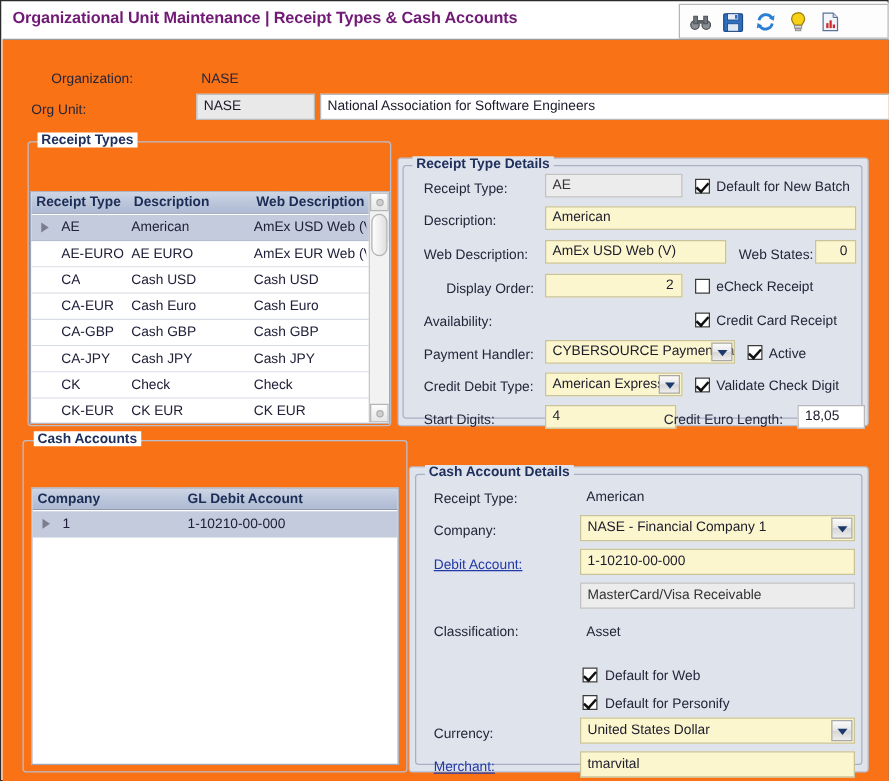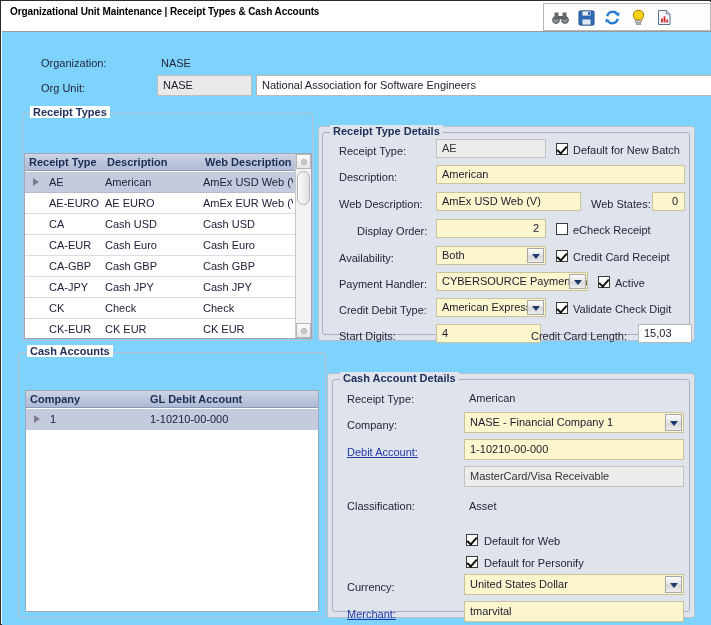--- a/index.html
+++ b/index.html
@@ -30,23 +30,23 @@
     position: absolute;
     left: 1px; top: 1px;
     width: 709px; height: 30px;
     background: #ffffff;
     border-bottom: 1px solid #9a9a9a;
     box-sizing: border-box;
   }
   #page-title {
     position: absolute;
     left: 8px; top: 4px;
-    font-size: 10px;
+    font-size: 13px;
     font-weight: bold;
-    color: #000000;
+    color: #701a75;
     letter-spacing: -0.1px;
     white-space: nowrap;
   }
   #toolbar {
     position: absolute;
     left: 541px; top: 1px;
     width: 168px; height: 28px;
     box-sizing: border-box;
     border: 1px solid #b6b6b6;
     background: #fdfdfd;
@@ -57,21 +57,21 @@
     width: 19px; height: 19px;
     cursor: pointer;
   }
   .tool-icon svg { display: block; }
 
   
   #content {
     position: absolute;
     left: 1px; top: 31px;
     width: 709px; height: 593px;
-    background: #7dd3fc;
+    background: #f97316;
   }
 
   .form-label {
     position: absolute;
     font-size: 11px;
     color: #25253a;
     white-space: nowrap;
   }
   .static-value {
     position: absolute;
@@ -362,21 +362,21 @@
         </svg>
       </div>
     </div>
   </div>
 
   <div id="content">
 
     <div class="form-label" style="left:39px; top:25px;">Organization:</div>
     <div class="static-value" style="left:159px; top:25px;">NASE</div>
 
-    <div class="form-label" style="left:39px; top:50px;">Org Unit:</div>
+    <div class="form-label" style="left:23px; top:50px;">Org Unit:</div>
     <div class="tf grey" style="left:155px; top:43px; width:95px; height:21px; line-height:19px;">NASE</div>
     <div class="tf white" style="left:254px; top:43px; width:516px; height:21px; line-height:19px;">National Association for Software Engineers</div>
 
     <div class="groupbox" style="left:20px; top:81px; width:291px; height:228px;"></div>
     <div class="group-title" style="left:28px; top:74px;">Receipt Types</div>
 
     <div class="btn focused" style="left:27px; top:94px; width:100px; height:21px;">
       <span class="focus-ring"></span>
       <span>Add</span>
     </div>
@@ -460,24 +460,20 @@
     <div class="tf yellow" style="left:434px; top:160px; width:145px; height:19px;">AmEx USD Web (V)</div>
     <div class="form-label" style="left:589px; top:166px;">Web States:</div>
     <div class="tf yellow right" style="left:650px; top:160px; width:33px; height:19px;">0</div>
 
     <div class="form-label" style="left:337px; top:193px;padding-left:18px;">Display Order:</div>
     <div class="tf yellow right" style="left:434px; top:187px; width:110px; height:19px;">2</div>
     <span class="cbx" style="left:554px; top:191px;"></span>
     <span class="cbx-label" style="left:571px; top:192px;">eCheck Receipt</span>
 
     <div class="form-label" style="left:337px; top:220px;">Availability:</div>
-    <div class="combo" style="left:434px; top:214px; width:110px; height:19px;">
-      <span>Both</span>
-      <span class="arrow-btn"></span>
-    </div>
     <span class="cbx checked" style="left:554px; top:218px;"></span>
     <span class="cbx-label" style="left:571px; top:219px;">Credit Card Receipt</span>
 
     <div class="form-label" style="left:337px; top:246px;">Payment Handler:</div>
     <div class="combo" style="left:434px; top:240px; width:152px; height:19px;">
       <span>CYBERSOURCE PaymentHa</span>
       <span class="arrow-btn"></span>
     </div>
     <span class="cbx checked" style="left:596px; top:244px;"></span>
     <span class="cbx-label" style="left:613px; top:245px;">Active</span>
@@ -485,22 +481,22 @@
     <div class="form-label" style="left:337px; top:272px;">Credit Debit Type:</div>
     <div class="combo" style="left:434px; top:266px; width:110px; height:19px;">
       <span>American Express</span>
       <span class="arrow-btn"></span>
     </div>
     <span class="cbx checked" style="left:554px; top:270px;"></span>
     <span class="cbx-label" style="left:571px; top:271px;">Validate Check Digit</span>
 
     <div class="form-label" style="left:337px; top:298px;">Start Digits:</div>
     <div class="tf yellow" style="left:434px; top:292px; width:105px; height:19px;">4</div>
-    <div class="form-label" style="left:529px; top:298px;">Credit Card Length:</div>
-    <div class="tf white" style="left:636px; top:292px; width:54px; height:19px;">15,03</div>
+    <div class="form-label" style="left:529px; top:298px;">Credit Euro Length:</div>
+    <div class="tf white" style="left:636px; top:292px; width:54px; height:19px;">18,05</div>
 
     <div class="groupbox" style="left:16px; top:320px; width:308px; height:266px;"></div>
     <div class="group-title" style="left:25px; top:313px;">Cash Accounts</div>
 
     <div class="btn" style="left:28px; top:331px; width:100px; height:21px;">
       <span>Add</span>
     </div>
     <div class="btn" style="left:136px; top:331px; width:93px; height:21px;">
       <span>Delete</span>
     </div>

